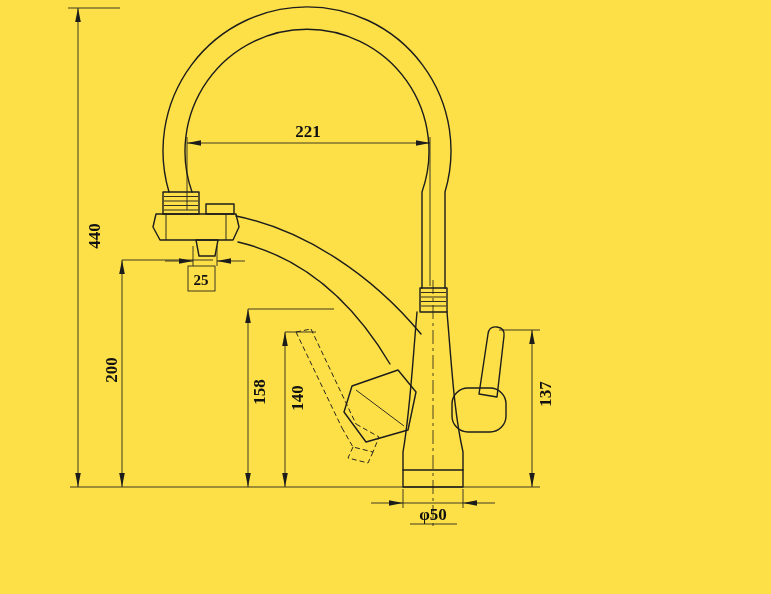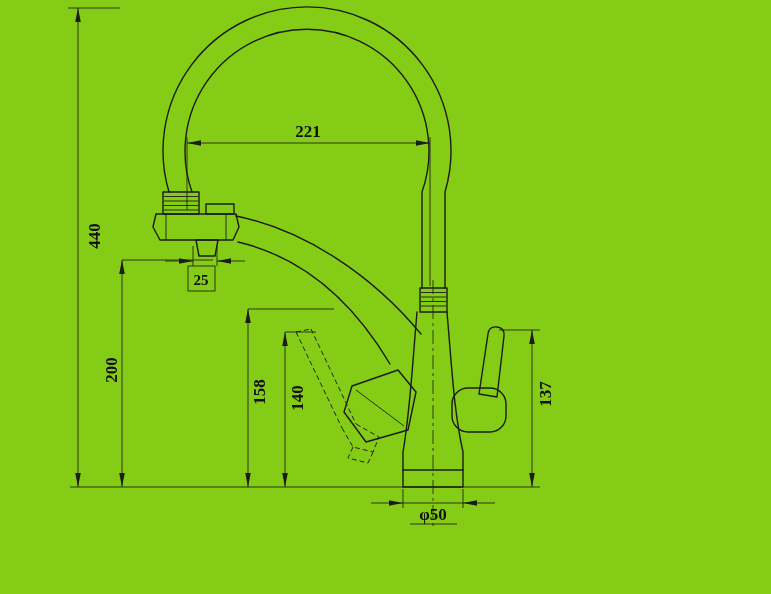--- a/index.html
+++ b/index.html
@@ -5,21 +5,21 @@
   html, body {
     margin: 0;
     padding: 0;
     background: #ffffff;
     font-family: "Liberation Serif", serif;
   }
   .stage {
     position: relative;
     width: 771px;
     height: 594px;
-    background: #84cc16;
+    background: #fde047;
     overflow: hidden;
   }
   svg { display: block; }
   .main   { stroke: #1c1c1c; stroke-width: 1.4; fill: none; stroke-linejoin: round; stroke-linecap: round; }
   .thin   { stroke: #1c1c1c; stroke-width: 0.9; fill: none; }
   .dim    { stroke: #1c1c1c; stroke-width: 0.85; fill: none; }
   .dashed { stroke: #1c1c1c; stroke-width: 0.95; fill: none; stroke-dasharray: 5 3; }
   .cline  { stroke: #1c1c1c; stroke-width: 0.8; fill: none; stroke-dasharray: 14 4 3 4; }
   .dimtxt {
     font-family: "Liberation Serif", serif;

